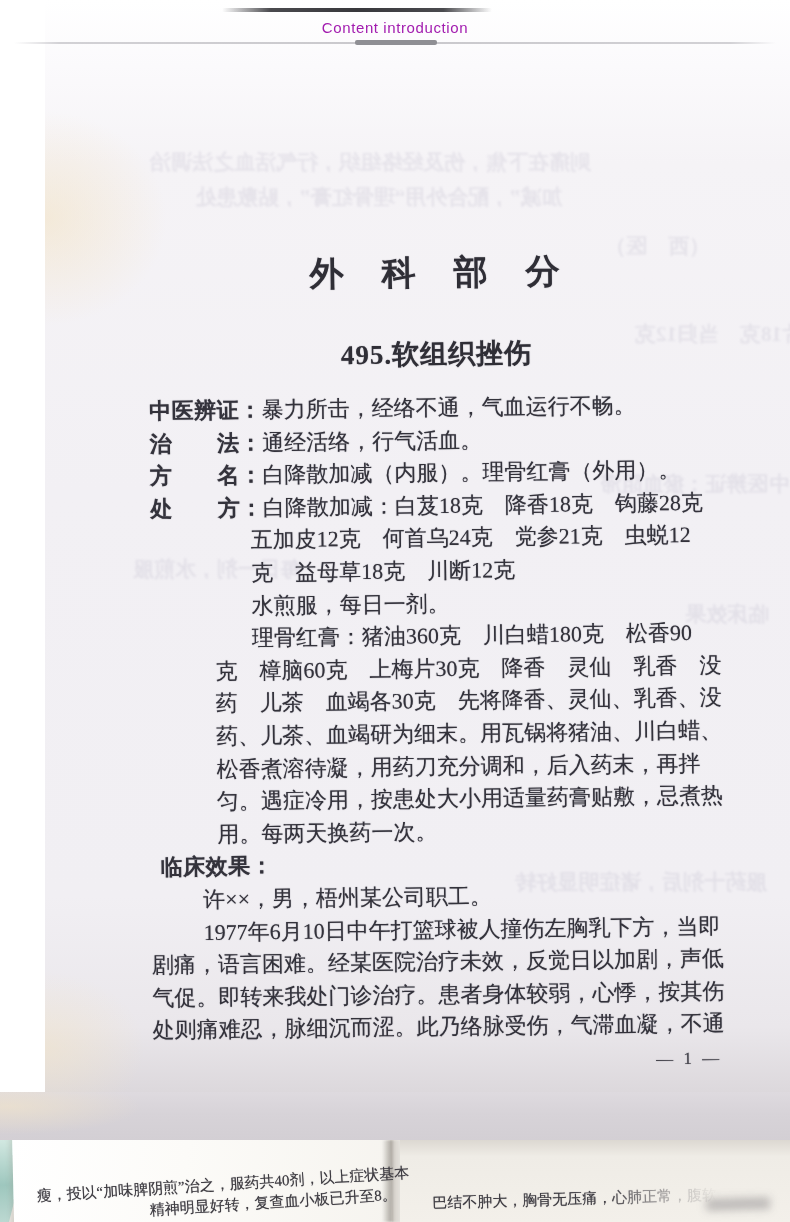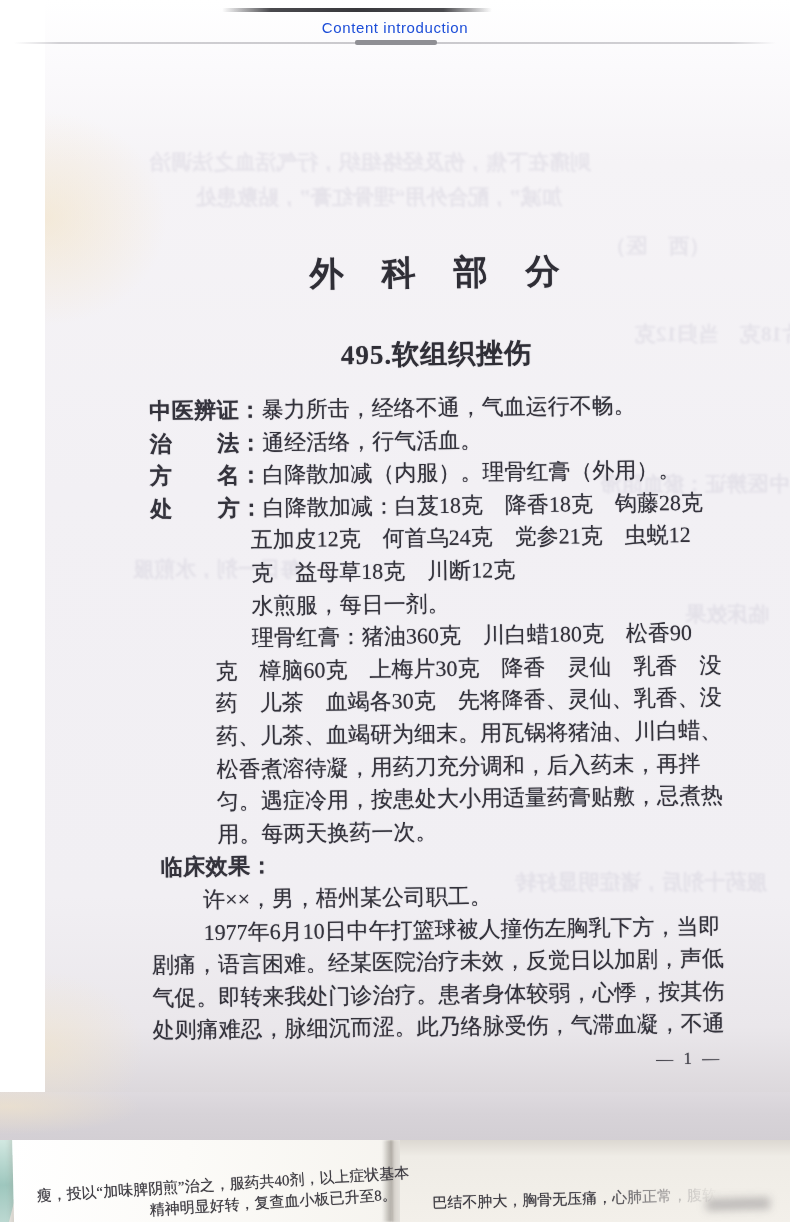--- a/index.html
+++ b/index.html
@@ -6,21 +6,21 @@
   body{width:790px;height:1222px;position:relative;overflow:hidden;
        font-family:"Liberation Serif","DejaVu Serif",serif;}
   .canvas{position:absolute;left:0;top:0;width:790px;height:1222px;overflow:hidden;background:#fff;}
 
   
   .hdr{position:absolute;left:0;top:0;width:790px;height:50px;z-index:9;}
   .top-rule{position:absolute;left:222px;top:8px;width:270px;height:4px;border-radius:2px;
     background:linear-gradient(90deg,rgba(60,60,64,0) 0%,#4a4a4e 18%,#38383c 50%,#4a4a4e 82%,rgba(60,60,64,0) 100%);
     filter:blur(.5px);}
   .hdr-title{position:absolute;left:0;top:19px;width:100%;text-align:center;
-    font-family:"Liberation Sans","DejaVu Sans",sans-serif;font-size:15px;letter-spacing:.6px;color:#1d4ed8;}
+    font-family:"Liberation Sans","DejaVu Sans",sans-serif;font-size:15px;letter-spacing:.6px;color:#a21caf;}
   .bot-rule{position:absolute;left:14px;top:42px;width:762px;height:2px;
     background:linear-gradient(90deg,rgba(205,204,208,0) 0%,#d2d1d5 6%,#c9c8cc 50%,#d2d1d5 94%,rgba(205,204,208,0) 100%);}
   .rule-accent{position:absolute;left:355px;top:40px;width:82px;height:5px;border-radius:2px;background:#8f8f94;}
 
   
   .photo-main{position:absolute;left:0;top:0;width:790px;height:1092px;overflow:hidden;
     background:
       radial-gradient(22% 14% at 0% 20%, rgba(243,226,193,.55), rgba(243,226,193,0) 70%),
       radial-gradient(18% 10% at 0% 96%, rgba(242,228,200,.55), rgba(242,228,200,0) 70%),
       linear-gradient(180deg,#ffffff 0%,#fbfafc 6%,#f5f3f6 15%,#f2f0f4 45%,#f1eff3 82%,#eae7eb 94%,#dcd8dc 100%); margin-left: 45px;}

